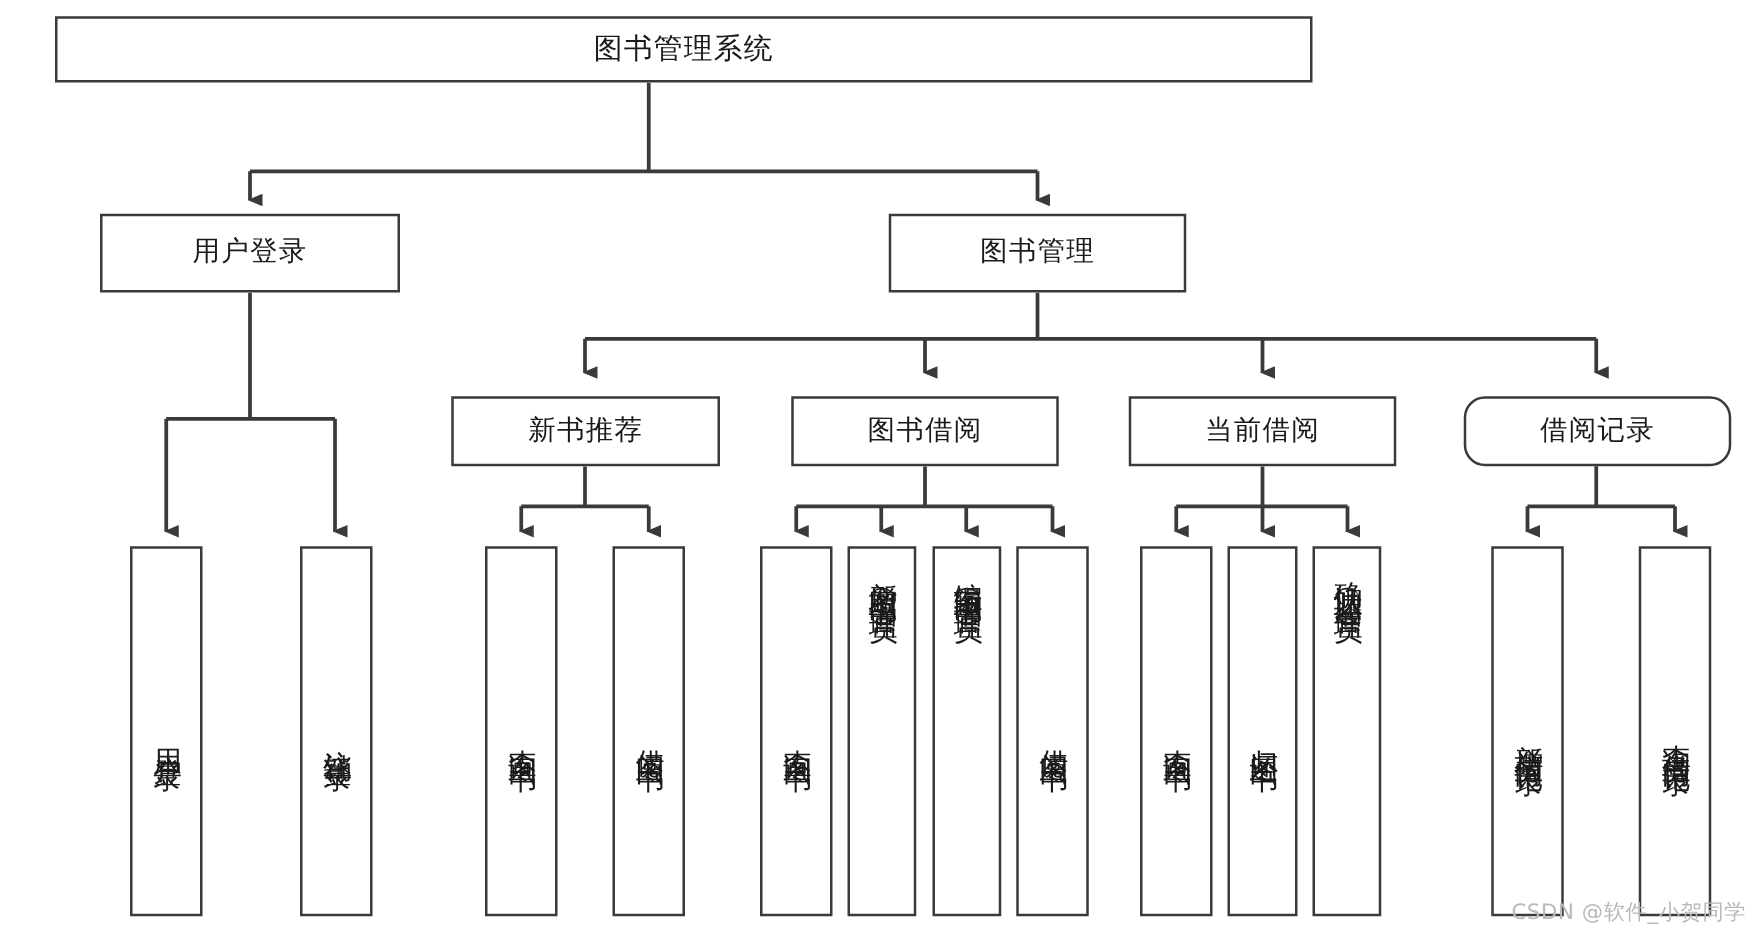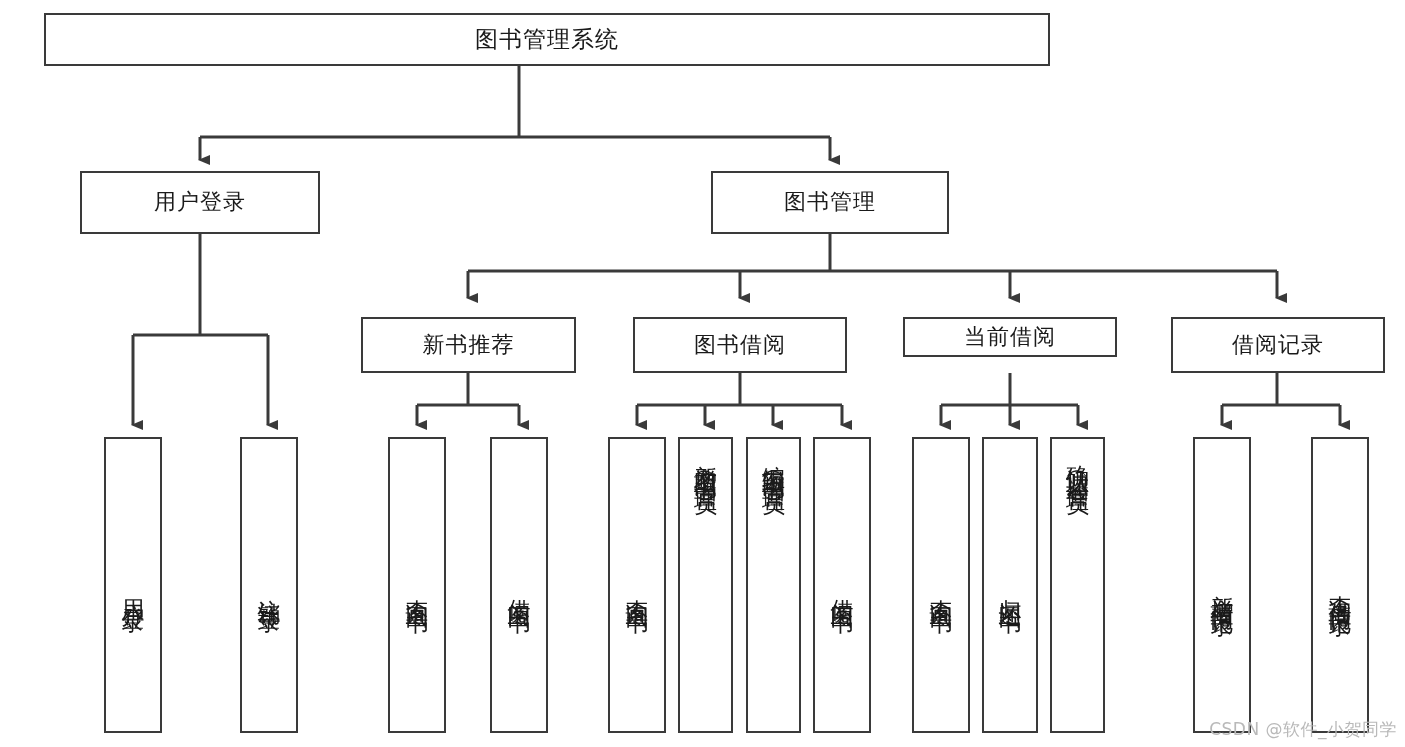--- a/index.html
+++ b/index.html
@@ -141,25 +141,25 @@
   </div>
 
   <div class="node node-h" style="left:633px; top:317px; width:214px; height:56px;">
     <span>图书借阅</span>
   </div>
 
   <div class="node node-h" style="left:361px; top:317px; width:215px; height:56px;">
     <span>新书推荐</span>
   </div>
 
-  <div class="node node-h" style="left:903px; top:317px; width:214px; height:40px;">
+  <div class="node node-h" style="left:903px; top:317px; width:214px; height:56px;">
     <span>当前借阅</span>
   </div>
 
-  <div class="node node-h" style="left:1171px; top:317px; width:214px; height:56px;">
+  <div class="node node-h" style="left:1171px; top:317px; width:214px; height:56px;border-radius:17px;">
     <span>借阅记录</span>
   </div>
 
   <div class="node node-v center-v" style="left:104px; top:437px; width:58px; height:296px;">
     <span class="vlabel">用户登录</span>
   </div>
 
   <div class="node node-v center-v" style="left:240px; top:437px; width:58px; height:296px;">
     <span class="vlabel">注销登录</span>
   </div>

